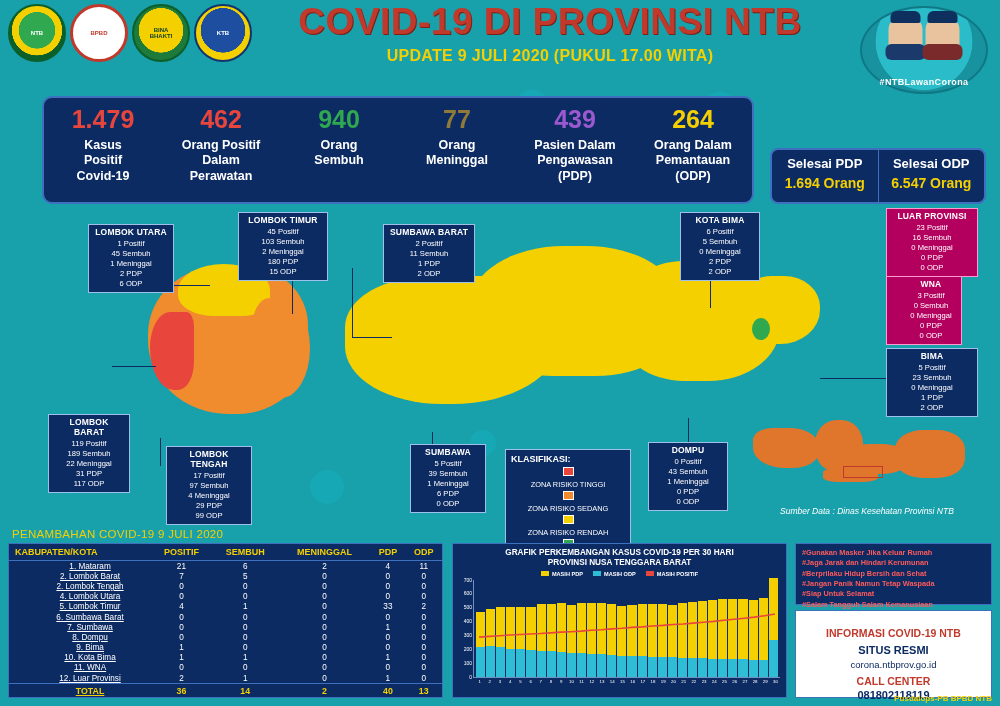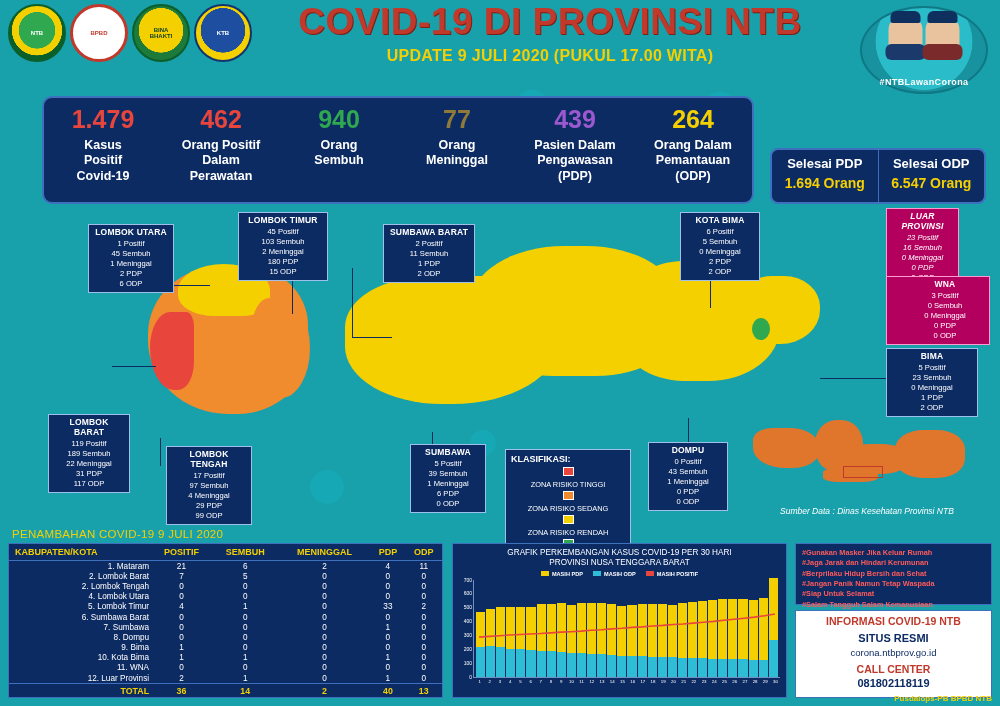--- a/index.html
+++ b/index.html
@@ -68,42 +68,42 @@
   .src { position:absolute; left:780px; top:300px; color:#fff; font-size:8.5px; font-style:italic;}
   .inset { position:absolute; left:745px; top:208px; width:230px; height:88px; }
 
   
   .bottom { position:absolute; left:0; top:528px; width:1000px; height:178px; }
   .tbl-title { position:absolute; left:12px; top:0px; color:#f5d000; font-size:11.5px; font-weight:normal; letter-spacing:.3px;}
   .tbl-box { position:absolute; left:8px; top:15px; width:435px; height:155px; background:#0d2b63; border:1px solid #3f6fbf;}
   table { width:100%; border-collapse:collapse; }
   th { color:#f5d000; font-size:9px; font-weight:bold; padding:3px 2px; border-bottom:1px solid #3f6fbf;}
   td { color:#fff; font-size:8.2px; padding:0.6px 2px; }
-  td.l { text-align:right; padding-left:22px;} td.c { text-align:center;}
+  td.l { text-align:center; padding-left:22px;text-decoration:underline;} td.c { text-align:center;}
   tr.total td { color:#f5d000; font-weight:bold; font-size:8.8px; border-top:1px solid #3f6fbf; padding-top:2px;}
 
   .chart-box { position:absolute; left:452px; top:15px; width:335px; height:155px; background:#0d2b63; border:1px solid #3f6fbf; padding:4px;}
-  .chart-title { color:#fff; font-size:8.2px; font-weight:normal; text-align:center; line-height:1.25;}
+  .chart-title { color:#fff; font-size:8.2px; font-weight:bold; text-align:center; line-height:1.25;}
   .chart-legend { display:flex; justify-content:center; gap:10px; margin-top:2px;}
   .cl { display:flex; align-items:center; gap:3px; color:#fff; font-size:5.6px; font-weight:bold;}
   .cl i { width:8px; height:5px; display:block;}
   .plot { position:relative; height:98px; margin-top:3px; margin-left:16px; margin-right:2px; border-left:1px solid #6f8fc4; border-bottom:1px solid #6f8fc4;}
   .yax { position:absolute; left:-16px; top:0; width:14px; height:100%;}
   .yax span { position:absolute; right:0; color:#fff; font-size:5px; transform:translateY(-50%);}
   .bars { position:absolute; inset:0; display:flex; align-items:flex-end; gap:1px; padding:0 2px;}
   .bar { flex:1; position:relative; display:flex; flex-direction:column; justify-content:flex-end;}
   .bar .pdp { background:#f5d000; width:100%;}
   .bar .odp { background:#2fbdd6; width:100%;}
   .xax { display:flex; gap:1px; padding:1px 2px 0; margin-left:16px;}
   .xax span { flex:1; text-align:center; color:#fff; font-size:4.4px;}
   .posline { position:absolute; inset:0; pointer-events:none;}
 
   .info-box { position:absolute; left:795px; top:15px; width:197px; height:62px; background:#0d2b63; border:1px solid #3f6fbf; padding:4px 6px;}
   .info-box div { color:#ff5a5a; font-size:7.3px; line-height:1.42; font-weight:bold;}
-  .contact-box { position:absolute; left:795px; top:82px; width:197px; height:88px; background:#fff; border:1px solid #3f6fbf; text-align:center; padding-top:4px;}
+  .contact-box { position:absolute; left:795px; top:82px; width:197px; height:88px; background:#fff; border:1px solid #3f6fbf; text-align:center; padding-top:16px;}
   .contact-box .h { color:#c0392b; font-size:10.5px; font-weight:bold;}
   .contact-box .s { color:#0d2b63; font-size:11px; font-weight:bold; margin-top:5px;}
   .contact-box .u { color:#0d2b63; font-size:9.5px; margin-top:3px;}
   .contact-box .c { color:#c0392b; font-size:10.5px; font-weight:bold; margin-top:5px;}
   .contact-box .p { color:#0d2b63; font-size:11px; font-weight:bold; margin-top:2px;}
   .footer { position:absolute; right:8px; top:694px; color:#f5d000; font-size:8px; font-weight:bold;}
 
   .virus { position:absolute; border-radius:50%; background:#16b0bd; opacity:.55;}
 </style>
 </head>
@@ -240,25 +240,25 @@
         <div class="bd">45 Positif<br>103 Sembuh<br>2 Meninggal<br>180 PDP<br>15 ODP</div>
       </div>
     <div class="callout" style="left:383px;top:18px;width:92px;">
         <div class="hd">SUMBAWA BARAT</div>
         <div class="bd">2 Positif<br>11 Sembuh<br>1 PDP<br>2 ODP</div>
       </div>
     <div class="callout" style="left:668px;top:6px;width:80px;margin-left:12px;">
         <div class="hd">KOTA BIMA</div>
         <div class="bd">6 Positif<br>5 Sembuh<br>0 Meninggal<br>2 PDP<br>2 ODP</div>
       </div>
-    <div class="callout pink" style="left:886px;top:2px;width:73px;font-style:italic;">
+    <div class="callout pink" style="left:886px;top:2px;width:92px;">
         <div class="hd">LUAR PROVINSI</div>
         <div class="bd">23 Positif<br>16 Sembuh<br>0 Meninggal<br>0 PDP<br>0 ODP</div>
       </div>
-    <div class="callout pink" style="left:886px;top:70px;width:104px;padding-left:14px;">
+    <div class="callout pink" style="left:886px;top:70px;width:76px;padding-left:14px;">
         <div class="hd">WNA</div>
         <div class="bd">3 Positif<br>0 Sembuh<br>0 Meninggal<br>0 PDP<br>0 ODP</div>
       </div>
     <div class="callout" style="left:886px;top:142px;width:92px;">
         <div class="hd">BIMA</div>
         <div class="bd">5 Positif<br>23 Sembuh<br>0 Meninggal<br>1 PDP<br>2 ODP</div>
       </div>
     <div class="callout" style="left:48px;top:208px;width:82px;">
         <div class="hd">LOMBOK BARAT</div>
         <div class="bd">119 Positif<br>189 Sembuh<br>22 Meninggal<br>31 PDP<br>117 ODP</div>

